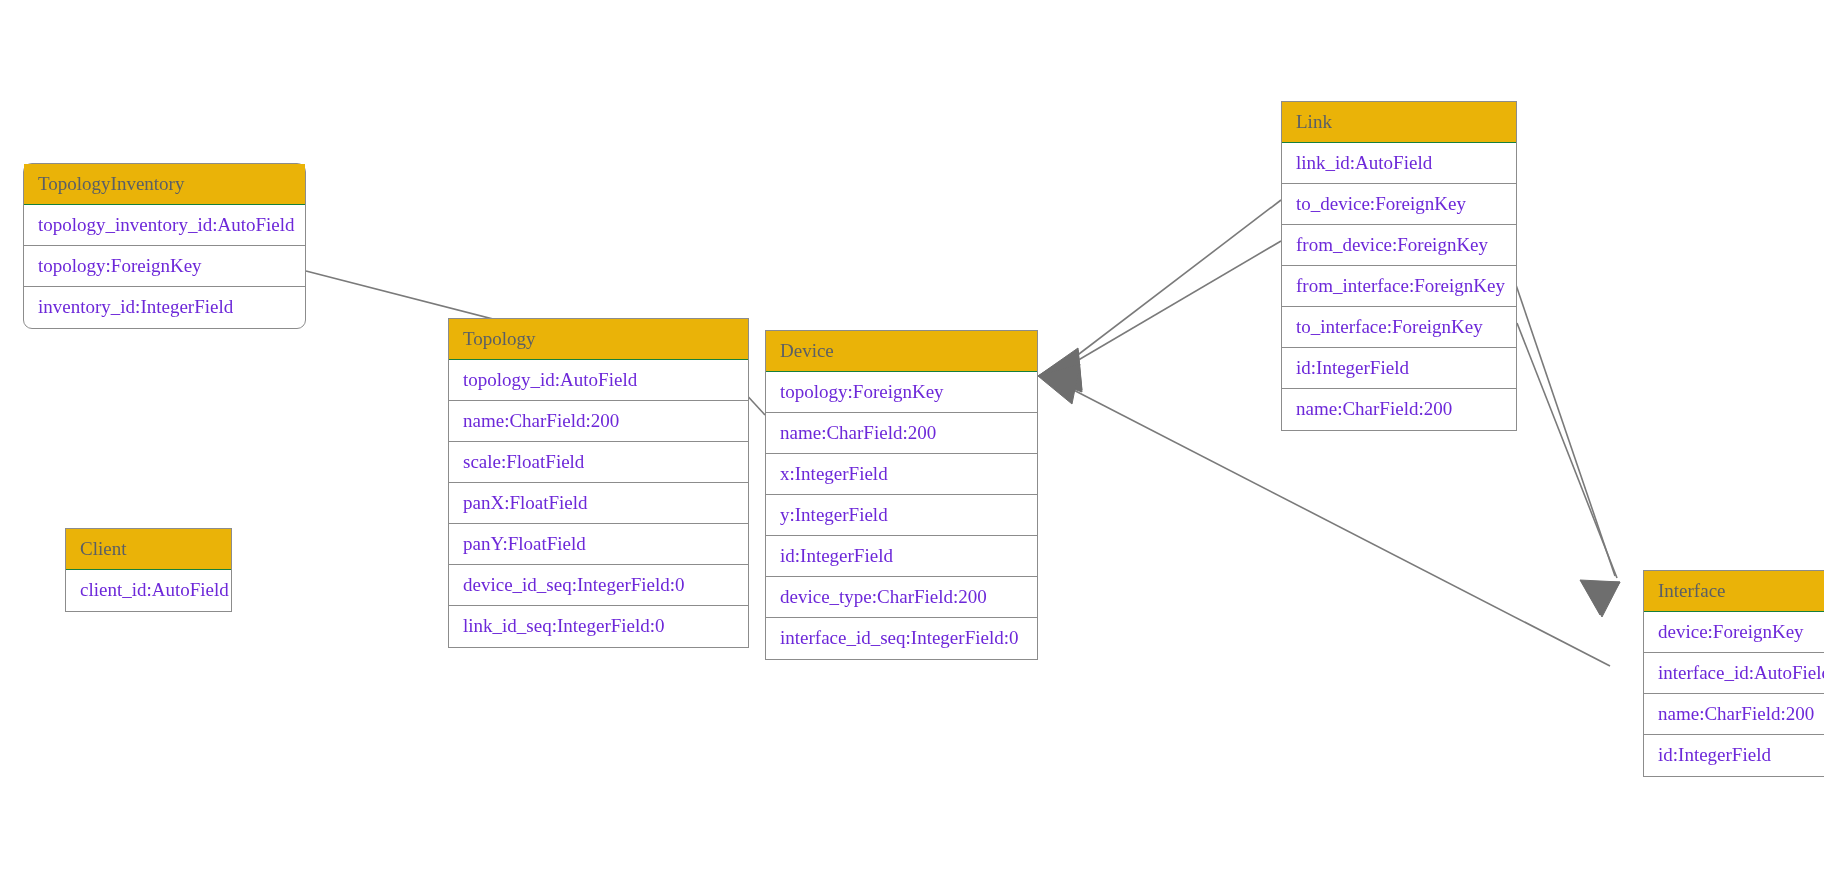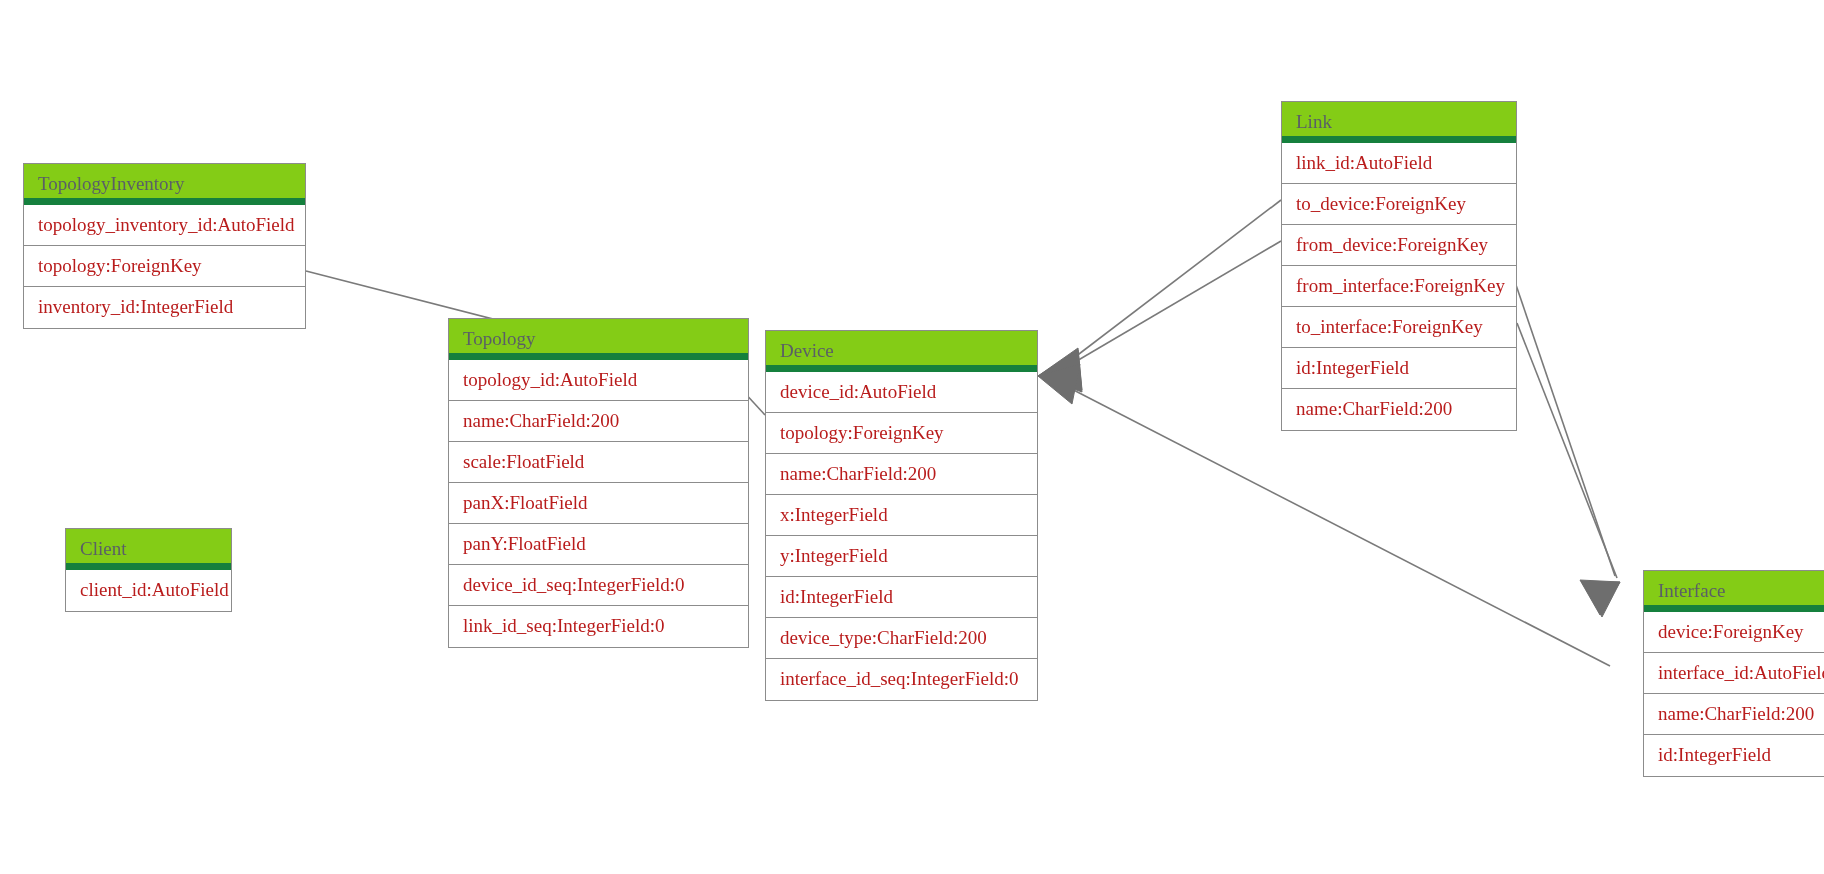--- a/index.html
+++ b/index.html
@@ -27,36 +27,36 @@
   }
   .entity {
     position: absolute;
     box-sizing: border-box;
     border: 1px solid #8c8c8c;
     background: #ffffff;
     z-index: 2;
   }
   .entity-header {
     box-sizing: border-box;
-    background: #84cc16;
-    border-bottom: 7px solid #15803d;
+    background: #eab308;
+    border-bottom: 1px solid #15803d;
     color: #5a5f66;
     font-size: 19px;
     line-height: 40px;
     height: 41px;
     padding: 0 0 0 14px;
     white-space: nowrap;
     overflow: hidden;
   }
   .entity-field {
     box-sizing: border-box;
     height: 41px;
     line-height: 40px;
     border-bottom: 1px solid #8c8c8c;
-    color: #b91c1c;
+    color: #6d28d9;
     font-size: 19px;
     padding: 0 10px 0 14px;
     white-space: nowrap;
     overflow: hidden;
   }
   .entity-field:last-child {
     border-bottom: none;
   }
 </style>
 </head>
@@ -89,21 +89,21 @@
         <path d="M 1515,282 L 1615,576" stroke="#7a7a7a" stroke-width="1.6" fill="none"></path>
         <path d="M 1620,582 L 1580,580 L 1600,615 Z" fill="#6e6e6e" stroke="#6e6e6e" stroke-width="1"></path>
       </g>
       <g>
         <path d="M 1517,323 L 1617,578" stroke="#7a7a7a" stroke-width="1.6" fill="none"></path>
         <path d="M 1620,582 L 1582,582 L 1602,617 Z" fill="#6e6e6e" stroke="#6e6e6e" stroke-width="1"></path>
       </g>
     </svg>
 
   <div id="entity-layer">
-      <div class="entity" style="left: 23px; top: 163px; width: 283px;">
+      <div class="entity" style="left: 23px; top: 163px; width: 283px; border-radius: 9px;">
         <div class="entity-header">TopologyInventory</div>
         <div class="entity-field">topology_inventory_id:AutoField</div>
         <div class="entity-field">topology:ForeignKey</div>
         <div class="entity-field">inventory_id:IntegerField</div>
       </div>
       <div class="entity" style="left: 65px; top: 528px; width: 167px;">
         <div class="entity-header">Client</div>
         <div class="entity-field">client_id:AutoField</div>
       </div>
       <div class="entity" style="left: 448px; top: 318px; width: 301px;">
@@ -111,21 +111,20 @@
         <div class="entity-field">topology_id:AutoField</div>
         <div class="entity-field">name:CharField:200</div>
         <div class="entity-field">scale:FloatField</div>
         <div class="entity-field">panX:FloatField</div>
         <div class="entity-field">panY:FloatField</div>
         <div class="entity-field">device_id_seq:IntegerField:0</div>
         <div class="entity-field">link_id_seq:IntegerField:0</div>
       </div>
       <div class="entity" style="left: 765px; top: 330px; width: 273px;">
         <div class="entity-header">Device</div>
-        <div class="entity-field">device_id:AutoField</div>
         <div class="entity-field">topology:ForeignKey</div>
         <div class="entity-field">name:CharField:200</div>
         <div class="entity-field">x:IntegerField</div>
         <div class="entity-field">y:IntegerField</div>
         <div class="entity-field">id:IntegerField</div>
         <div class="entity-field">device_type:CharField:200</div>
         <div class="entity-field">interface_id_seq:IntegerField:0</div>
       </div>
       <div class="entity" style="left: 1281px; top: 101px; width: 236px;">
         <div class="entity-header">Link</div>

